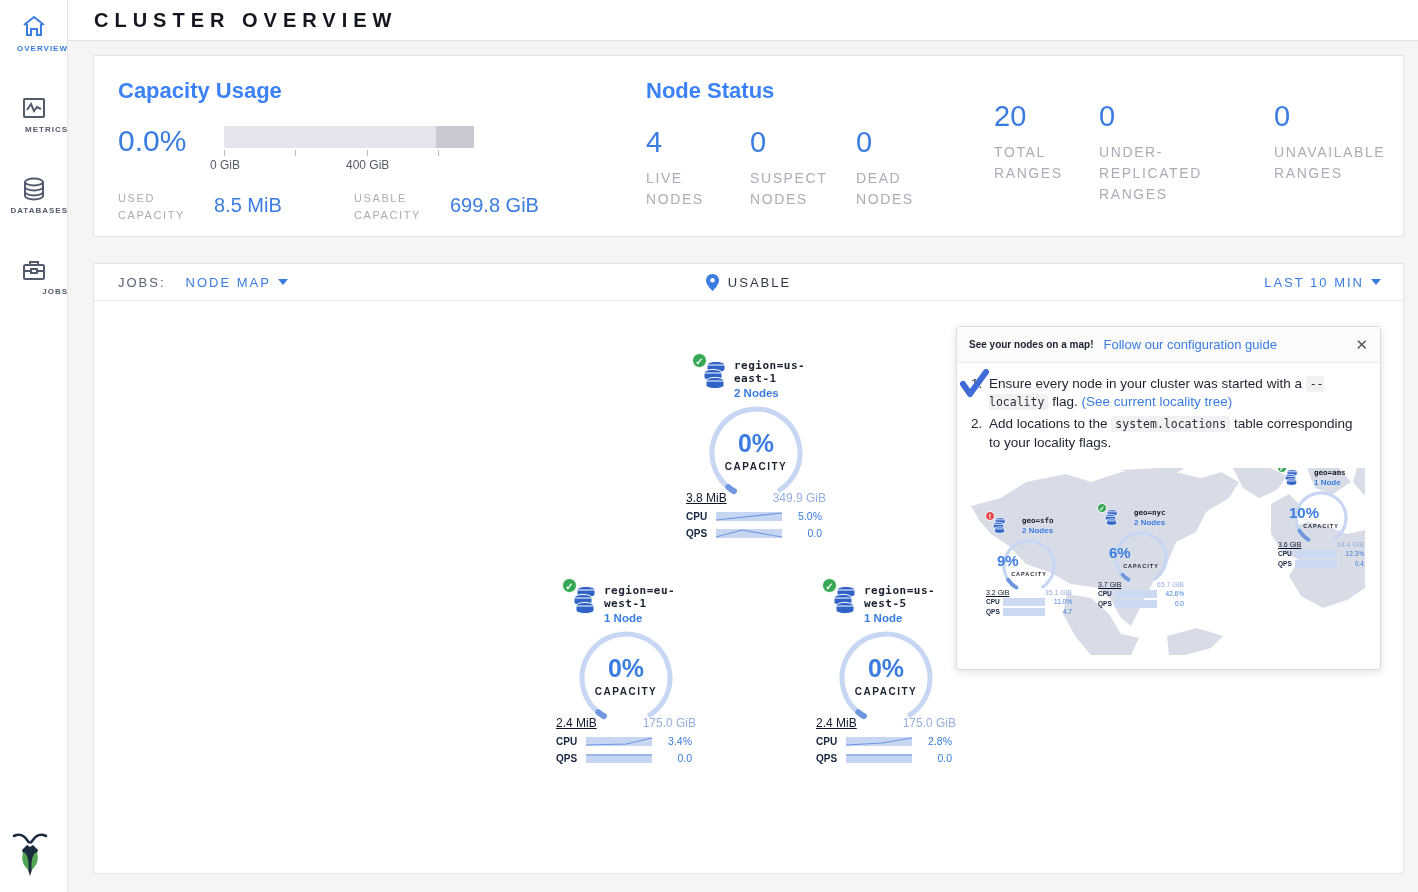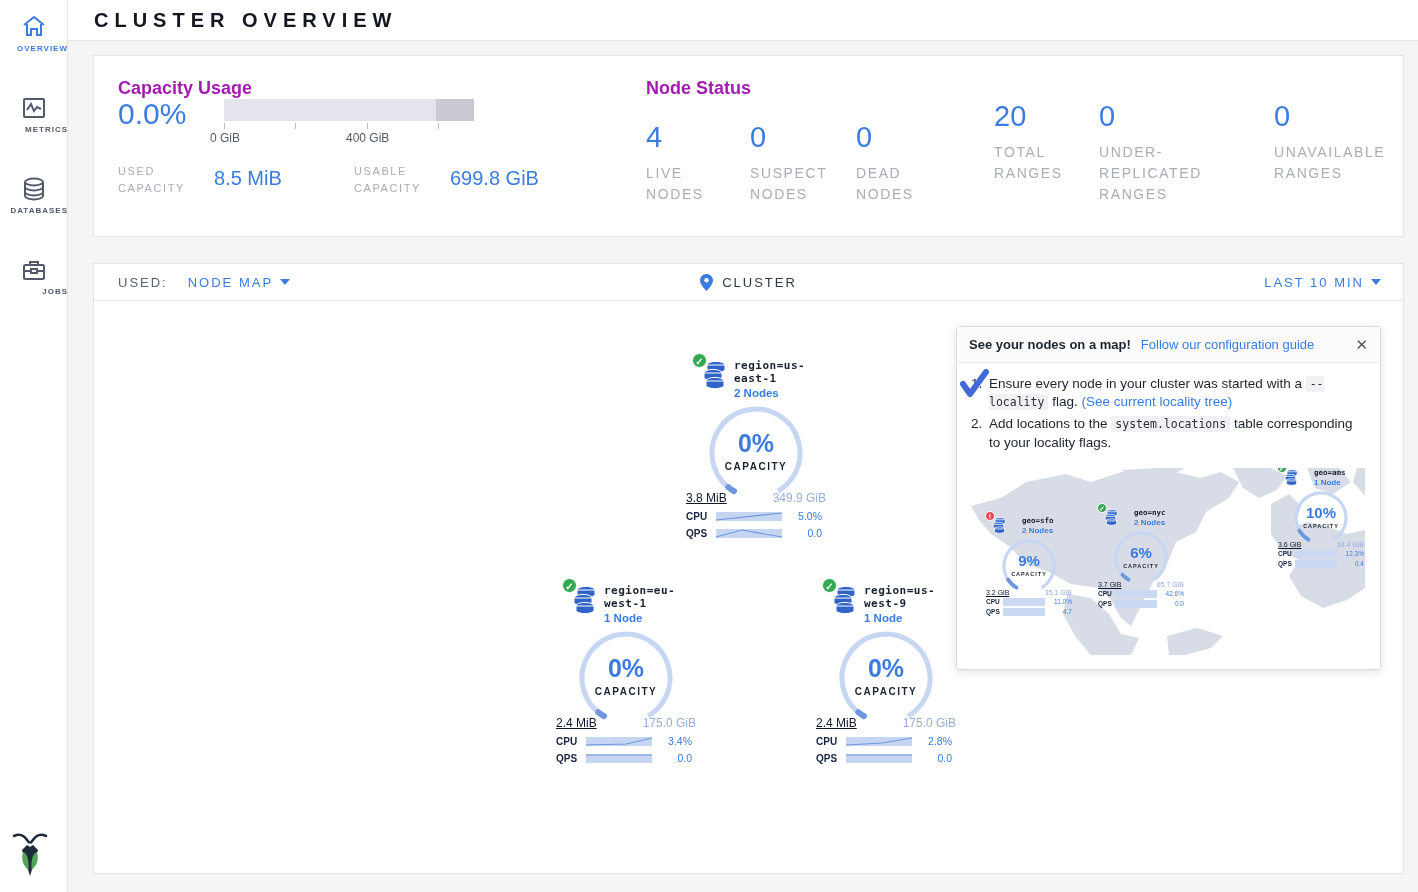--- a/index.html
+++ b/index.html
@@ -12,21 +12,21 @@
   .side-item .lbl { font-size:8px; font-weight:bold; letter-spacing:1px; color:#525a6c; }
   .side-item.active .lbl { color:#3a7ce0; }
   .side-logo { position:absolute; left:8px; bottom:8px; width:44px; height:54px; }
 
   
   .topbar { position:absolute; left:68px; top:0; width:1350px; height:41px; background:#fff; border-bottom:1px solid #e4e4e6; display:flex; align-items:center; }
   .page-title { margin-left:26px; font-size:20px; font-weight:bold; letter-spacing:6px; color:#14171f; }
 
   
   .summary { position:absolute; left:93px; top:55px; width:1311px; height:182px; background:#fff; border:1px solid #e4e4e6; display:flex; padding:22px 0 0 24px; }
-  .sec-heading { font-size:18px; color:#a21caf; font-weight:600; }
+  .sec-heading { font-size:22px; color:#3b82f6; font-weight:600; margin-bottom:22px; }
   .metric-value { font-size:29px; color:#3a7ce0; line-height:1; }
   .metric-label { font-size:14px; letter-spacing:1.6px; color:#a9adb6; line-height:1.5; margin-top:11px; }
   .cap-sec { width:528px; }
   .cap-row1 { display:flex; align-items:flex-start; }
   .cap-pct { width:106px; }
   .cap-bar-wrap { width:256px; }
   .cap-bar { position:relative; width:250px; height:22px; background:#e4e4ec; }
   .cap-bar .cap-dark { position:absolute; right:0; top:0; height:22px; width:38px; background:#c9c9d4; }
   .cap-ticks { position:relative; height:8px; }
   .tick { position:absolute; top:2px; width:1px; height:6px; background:#b9bcc4; }
@@ -69,21 +69,21 @@
   .nc-used { color:#0f172a;text-decoration:underline; }
   .nc-total { color:#95aedd; }
   .nc-sparkrow { display:flex; align-items:center; width:140px; margin:5px auto 0; }
   .nc-sparklabel { width:30px; font-size:10px; font-weight:bold; color:#152441; }
   .nc-spark { width:66px; height:12px; }
   .nc-sparkval { width:40px; text-align:right; font-size:10.5px; color:#3a7ce0; }
 
   
   .popup { position:absolute; left:862px; top:25px; width:425px; background:#fff; border:1px solid #dcdcdf; border-radius:3px; box-shadow:0 2px 8px rgba(0,0,0,0.12); }
   .pop-head { display:flex; align-items:center; padding:10px 12px; background:#fbfbfc; border-bottom:1px solid #ececef; }
-  .pop-title { font-size:13px; font-weight:bold; color:#1c2330; }
+  .pop-title { font-size:10px; font-weight:bold; color:#1c2330; }
   .pop-link { font-size:13px; color:#3a7ce0; margin-left:10px; cursor:pointer; }
   .pop-close { margin-left:auto; font-size:15px; color:#555; cursor:pointer; line-height:1; }
   .pop-body { position:relative; padding:12px 14px 4px 14px; font-size:13.5px; color:#1c2330; }
   .step { position:relative; padding-left:18px; margin-bottom:4px; line-height:1.35; }
   .step-num { position:absolute; left:0; top:0; }
   .step code { font-family:"DejaVu Sans Mono",monospace; font-size:11.5px; background:#f1f1f3; padding:1px 4px; border-radius:2px; color:#2b2f38; }
   .step a { color:#3a7ce0; text-decoration:none; cursor:pointer; }
   .big-check { position:absolute; left:2px; top:6px; width:30px; height:30px; z-index:3; }
   .minimap { position:relative; margin:8px 14px 14px; width:394px; height:187px; background:#fff; overflow:hidden; }
   .minimap > svg.land { position:absolute; left:0; top:0; }
@@ -91,21 +91,21 @@
   
   .mini-card { position:absolute; width:100px; }
   .mc-head { display:flex; margin-left:12px;gap:10px; }
   .mc-icon { position:relative; width:17px; height:20px; }
   .mc-badge { position:absolute; left:-6px; top:-5px; width:10px; height:10px; border-radius:50%; background:#34a853; color:#fff; font-size:7px; line-height:10px; text-align:center; font-weight:bold; z-index:2; border:1px solid #fff; }
   .mc-badge.warn { background:#e5484d; }
   .mc-title { margin-left:4px; }
   .mc-geo { font-family:"DejaVu Sans Mono",monospace; font-size:7.5px; font-weight:bold; color:#1b2230; }
   .mc-nodes { font-size:8px; font-weight:bold; color:#3a7ce0; margin-top:1px; }
   .mc-gauge { position:relative; width:64px; height:50px; margin:3px auto 0; }
-  .mc-pct { position:absolute; left:0; width:64px; text-align:center; top:13px; font-size:15px; font-weight:bold; color:#3a7ce0; }
+  .mc-pct { position:absolute; left:0; width:64px; text-align:left; top:13px; font-size:15px; font-weight:bold; color:#3a7ce0; }
   .mc-cap { position:absolute; left:0; width:64px; text-align:center; top:32px; font-size:5.5px; font-weight:bold; letter-spacing:1px; color:#1b2230; }
   .mc-vals { display:flex; justify-content:space-between; width:86px; margin:0 auto; font-size:7px; }
   .mc-sparkrow { display:flex; align-items:center; width:86px; margin:2px auto 0; }
   .mc-sparklabel { width:17px; font-size:6.5px; font-weight:bold; color:#152441; }
   .mc-spark { width:42px; height:8px; background:#ccd9f2; }
   .mc-sparkval { width:27px; text-align:right; font-size:6.5px; color:#3a7ce0; }
 </style>
 </head>
 <body>
 
@@ -219,24 +219,24 @@
     </div>
   </div>
 </div>
 
 <div class="toolbar">
   <div class="tb-center">
     <svg class="pin" viewBox="0 0 13 17">
         <path d="M6.5 0 C2.9 0 0 2.9 0 6.5 C0 11 6.5 17 6.5 17 C6.5 17 13 11 13 6.5 C13 2.9 10.1 0 6.5 0 Z" fill="#3a7ce0"></path>
         <circle cx="6.5" cy="6.2" r="2.2" fill="#fff"></circle>
       </svg>
-    <span>CLUSTER</span>
+    <span>USABLE</span>
   </div>
   <div class="tb-left">
-    <span class="tb-view-label">USED:</span>
+    <span class="tb-view-label">JOBS:</span>
     <span class="tb-view-value">
       <span>NODE MAP</span>
       <span class="caret"></span>
     </span>
   </div>
   <div class="tb-right">
     <span>LAST 10 MIN</span>
     <span class="caret"></span>
   </div>
 </div>
@@ -352,21 +352,21 @@
             <ellipse cx="16" cy="6" rx="9" ry="3.6"></ellipse>
               <path d="M7 6 V10 C7 12 11 13.6 16 13.6 C21 13.6 25 12 25 10 V6 Z"></path>
             <ellipse cx="13" cy="14" rx="9" ry="3.6"></ellipse>
               <path d="M4 14 V18 C4 20 8 21.6 13 21.6 C18 21.6 22 20 22 18 V14 Z"></path>
             <ellipse cx="15" cy="22" rx="9" ry="3.6"></ellipse>
               <path d="M6 22 V26 C6 28 10 29.6 15 29.6 C20 29.6 24 28 24 26 V22 Z"></path>
           </g>
         </svg>
       </div>
       <div class="nc-title">
-        <div class="nc-region">region=us-west-9</div>
+        <div class="nc-region">region=us-west-5</div>
         <div class="nc-nodes">1 Node</div>
       </div>
     </div>
     <div class="nc-gauge">
       <svg width="110" height="100" viewBox="0 0 110 100">
         <circle cx="55" cy="48" r="44" fill="none" stroke="#c7d6f2" stroke-width="5" pathLength="100" stroke-dasharray="83.3 16.7" transform="rotate(120 55 48)"></circle>
         <circle cx="55" cy="48" r="44" fill="none" stroke="#6f97e0" stroke-width="6" pathLength="100" stroke-dasharray="2.5 97.5" stroke-linecap="round" transform="rotate(120 55 48)"></circle>
       </svg>
       <div class="nc-pct">0%</div>
       <div class="nc-cap">CAPACITY</div>

